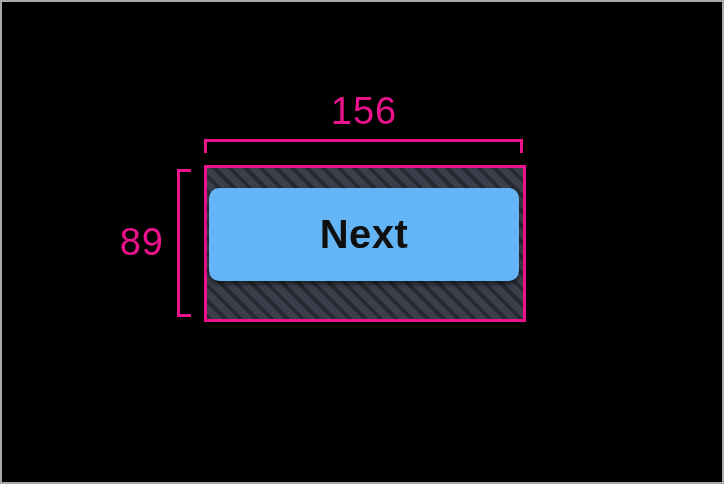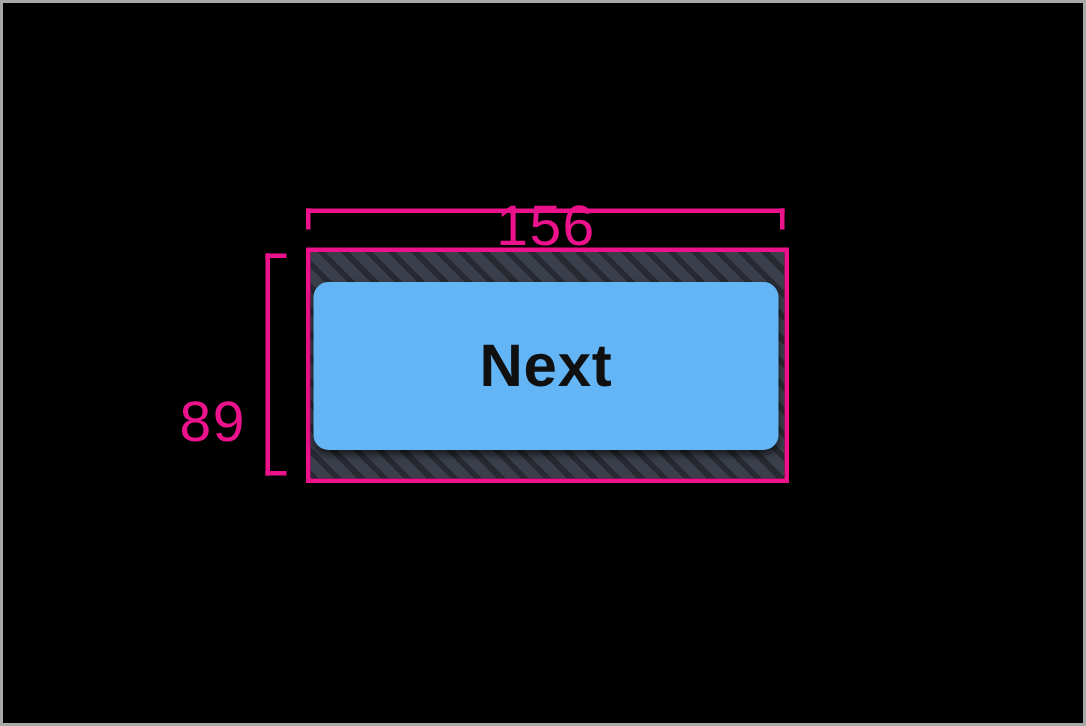--- a/index.html
+++ b/index.html
@@ -20,21 +20,20 @@
 
   
   .dim-label {
     position: absolute;
     color: var(--measure-pink, #ec128c);
     font-size: 38px;
     line-height: 38px;
     font-weight: 400;
     letter-spacing: 1px;
     user-select: none;
-    margin-top: 40px;
   }
   .width-label {
     left: 202px;
     top: 90px;
     width: 320px;
     text-align: center;
   }
   .height-label {
     left: 98px;
     top: 221px;
@@ -83,21 +82,21 @@
       var(--hatch-base, #3a3f4b) 11px
     );
   }
 
   
   .next-btn {
     position: absolute;
     left: 2px;
     top: 20px;
     width: 310px;
-    height: 112px;
+    height: 93px;
     border: none;
     border-radius: 10px;
     background: var(--button-blue, #64b5f6);
     color: var(--button-text, #101010);
     font-family: "Liberation Sans", "DejaVu Sans", sans-serif;
     font-size: 40px;
     font-weight: 600;
     letter-spacing: 0.5px;
     box-shadow: 0 3px 5px rgba(0, 0, 0, 0.55);
     cursor: pointer;

